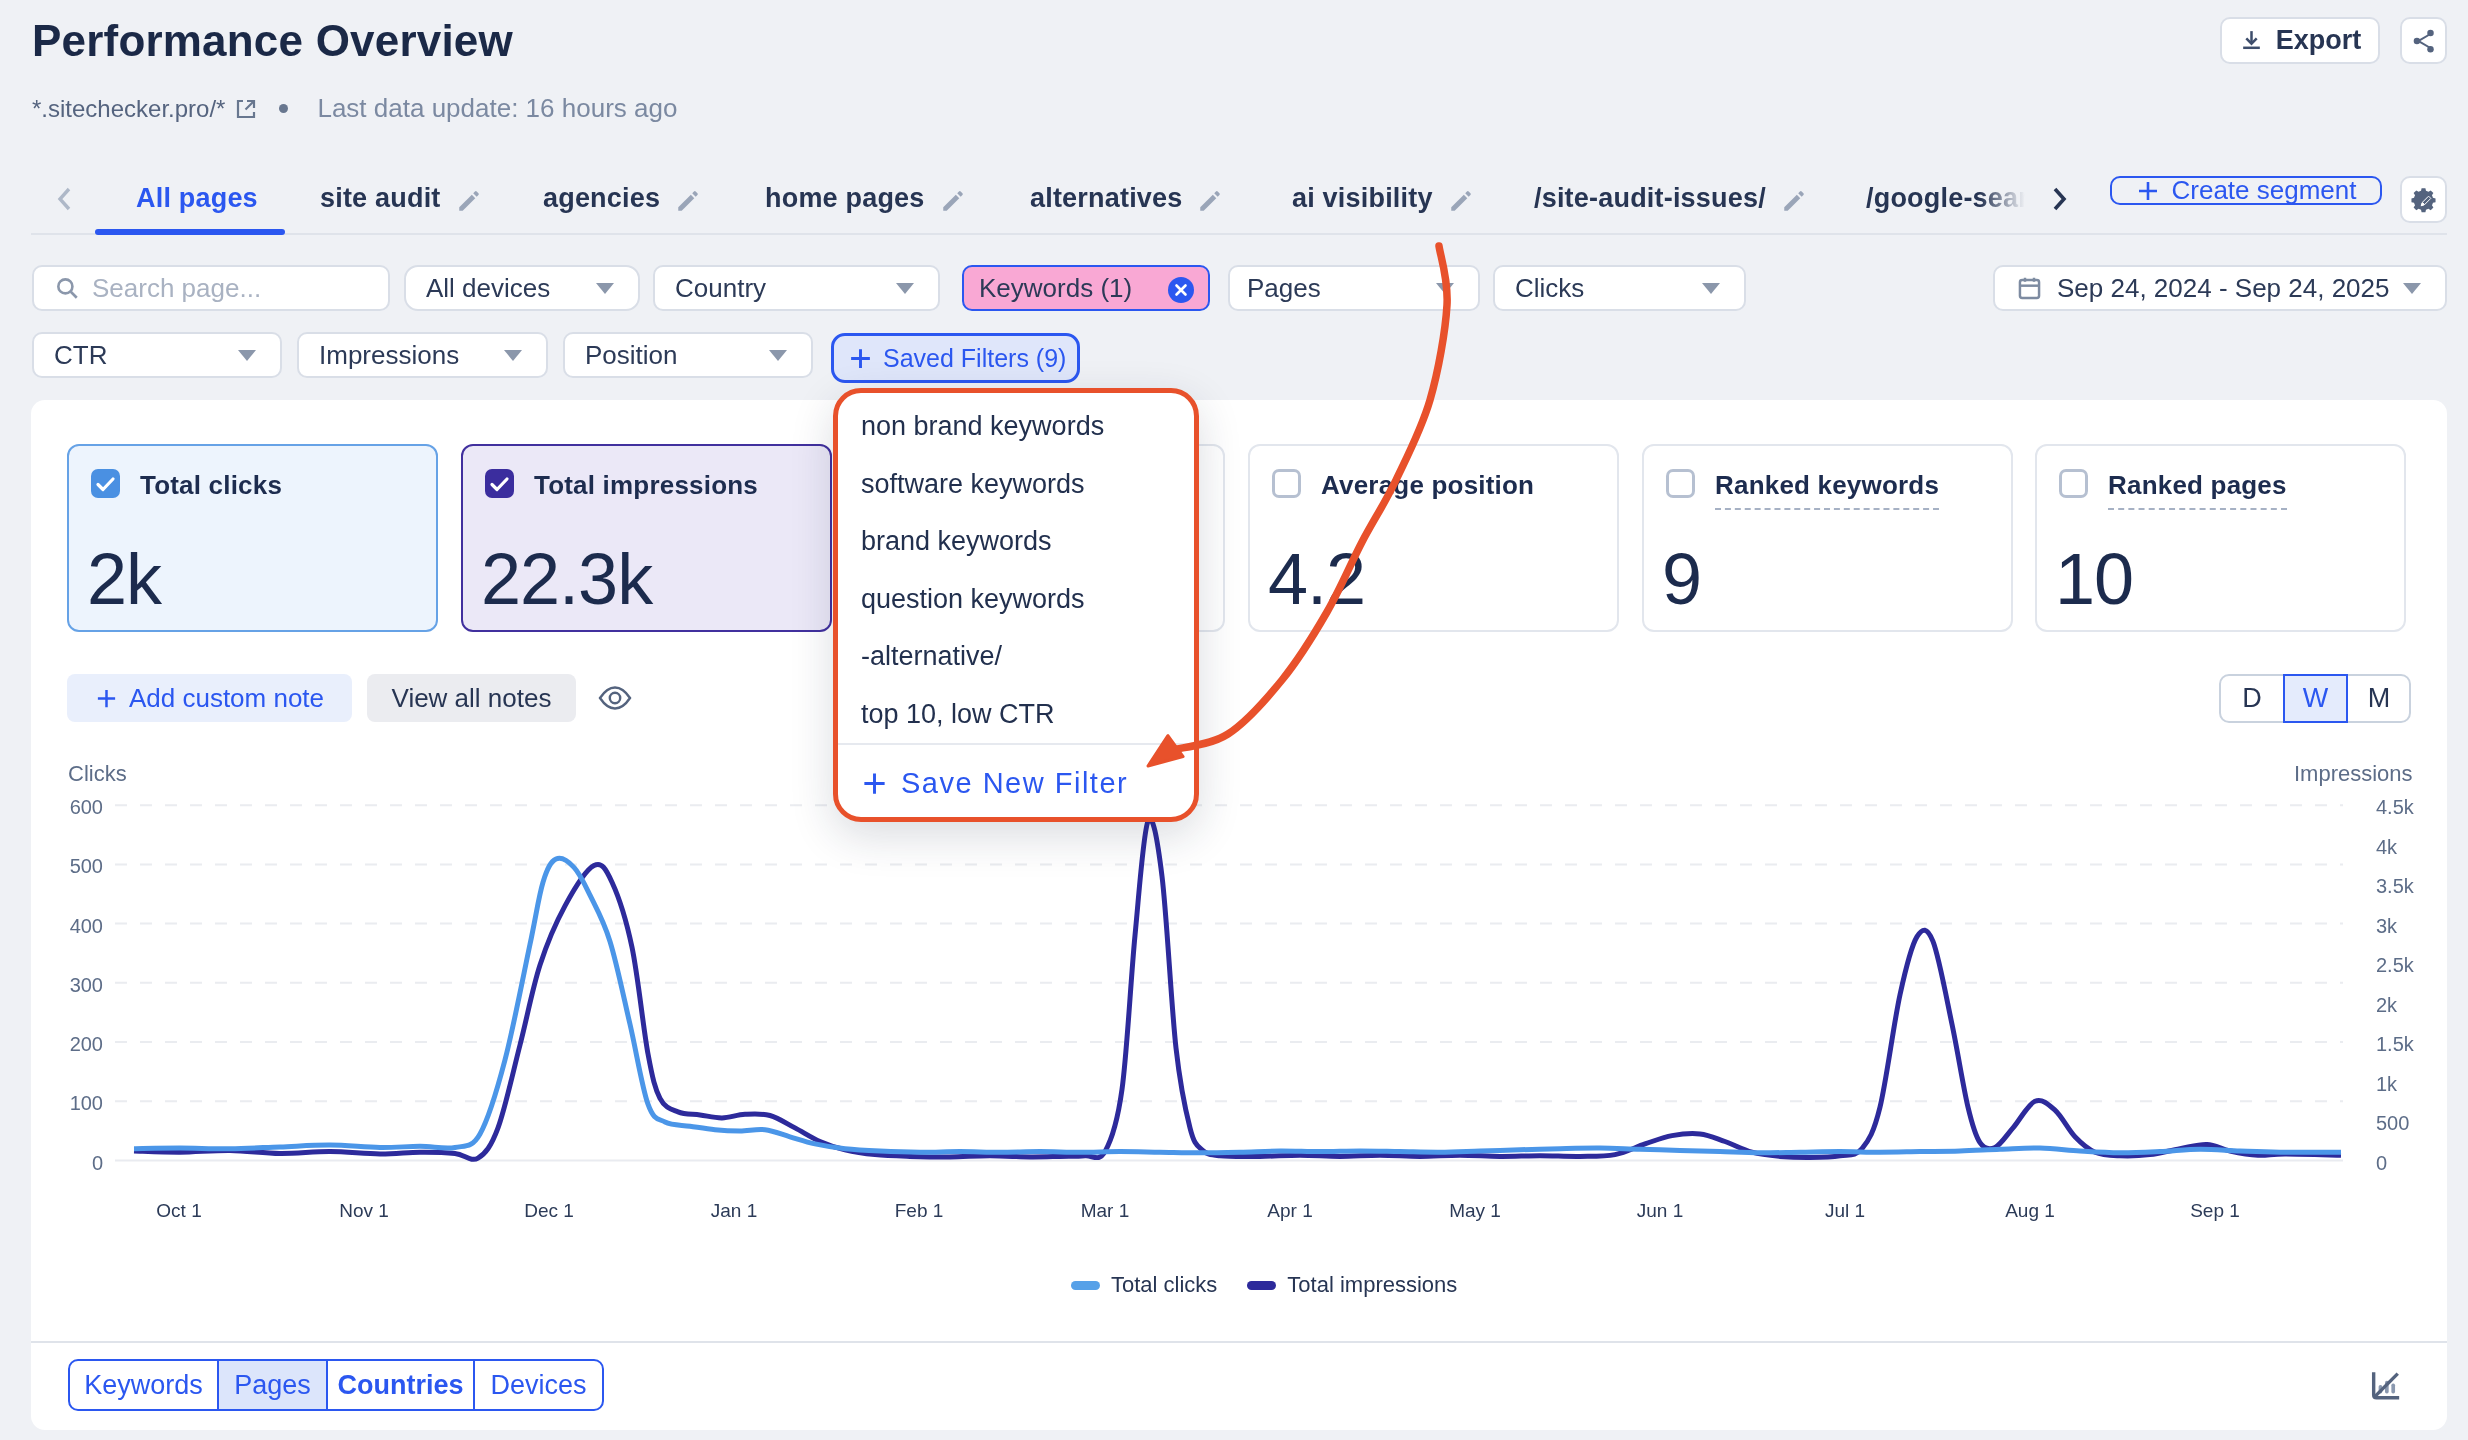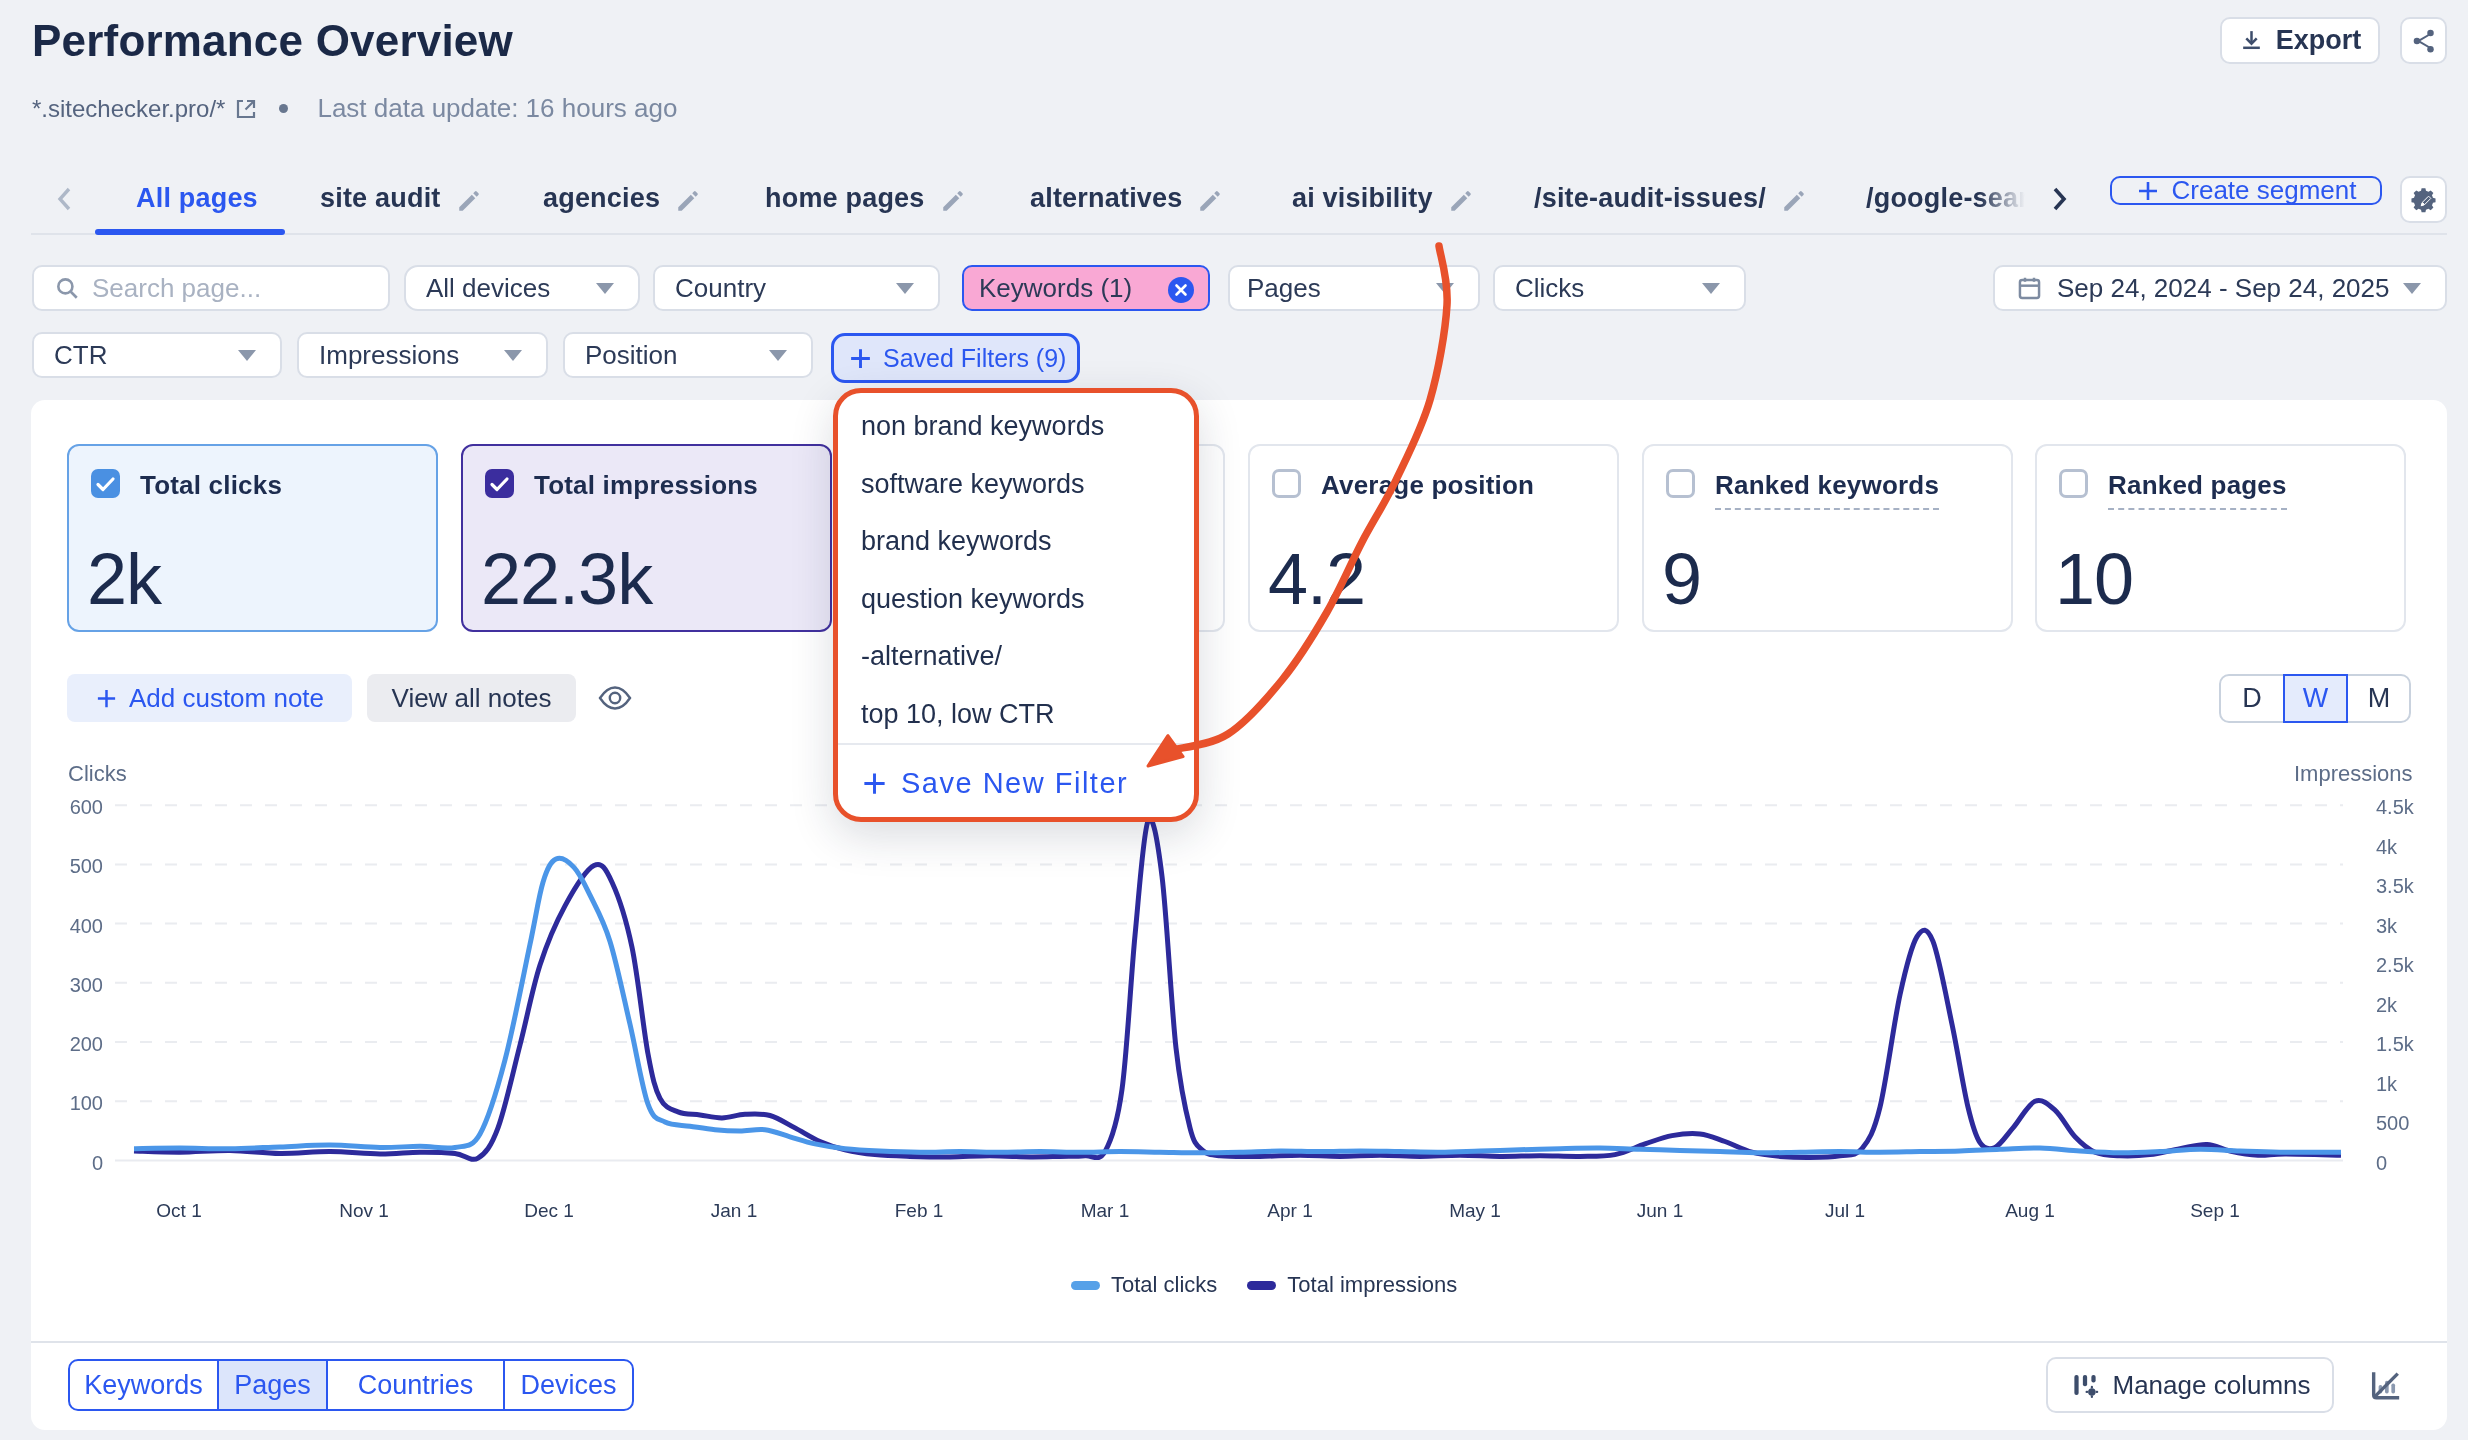--- a/index.html
+++ b/index.html
@@ -292,35 +292,22 @@
     <span style="font-size:22px;color:#273553;margin-left:11px;">Total clicks</span>
     <span class="legend-dash" style="background:#2d2a9b;margin-left:30px;"></span>
     <span style="font-size:22px;color:#273553;margin-left:11px;">Total impressions</span>
   </div>
 
   <div class="divider" style="left:0;top:941px;width:2416px;"></div>
 
   <div class="abs flex" style="left:37px;top:959px;">
     <div class="bottomtab" style="width:150px;border-radius:10px 0 0 10px;border-left-width:2px;">Keywords</div>
     <div class="bottomtab" style="width:109px;background:#dce5fb;">Pages</div>
-    <div class="bottomtab" style="width:177px;">Countries</div>
+    <div class="bottomtab" style="width:147px;font-weight:bold;">Countries</div>
     <div class="bottomtab" style="width:130px;border-radius:0 10px 10px 0;border-right-width:2px;">Devices</div>
-  </div>
-  <div class="btn" style="left:2015px;top:957px;width:288px;height:56px;">
-    <svg width="30" height="30" viewBox="0 0 24 24" fill="#3d4d6b">
-        <rect x="3.5" y="4" width="3.4" height="16" rx="1.6"></rect>
-        <rect x="10.3" y="4" width="3.4" height="9" rx="1.6"></rect>
-        <rect x="17.1" y="4" width="3.4" height="6" rx="1.6"></rect>
-        <circle cx="17.5" cy="17.5" r="3"></circle>
-        <rect x="16.6" y="12.6" width="1.8" height="2.2" rx="0.9"></rect>
-        <rect x="16.6" y="20.2" width="1.8" height="2.2" rx="0.9"></rect>
-        <rect x="12.4" y="16.6" width="2.2" height="1.8" rx="0.9"></rect>
-        <rect x="20.4" y="16.6" width="2.2" height="1.8" rx="0.9"></rect>
-      </svg>
-    <span style="font-size:26px;color:#273553;font-weight:500;margin-left:13px;">Manage columns</span>
   </div>
   <svg class="abs" style="left:2337px;top:968px;" width="34" height="34" viewBox="0 0 24 24" fill="none" stroke="#54637e" stroke-width="2">
       <path d="M4 3 V19 Q4 21 6 21 H22" stroke-width="2.4"></path>
       <rect x="7.5" y="12" width="2.6" height="6" rx="1.2" fill="#8b99b0" stroke="none"></rect>
       <rect x="12" y="9" width="2.6" height="9" rx="1.2" fill="#8b99b0" stroke="none"></rect>
       <rect x="16.5" y="11" width="2.6" height="7" rx="1.2" fill="#8b99b0" stroke="none"></rect>
       <path d="M5 20 L21 4" stroke-width="2.4"></path>
     </svg>
 </div>
 

